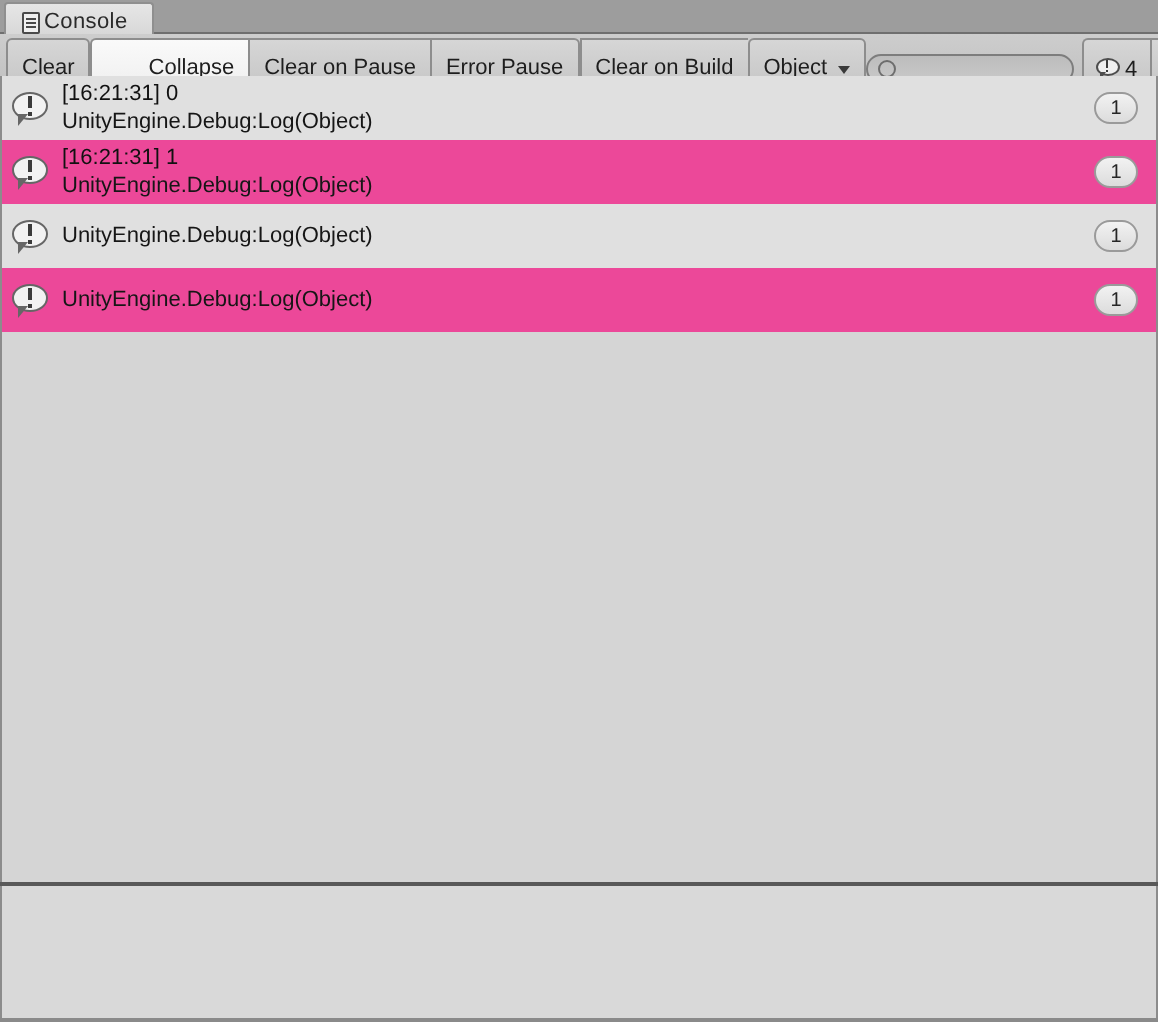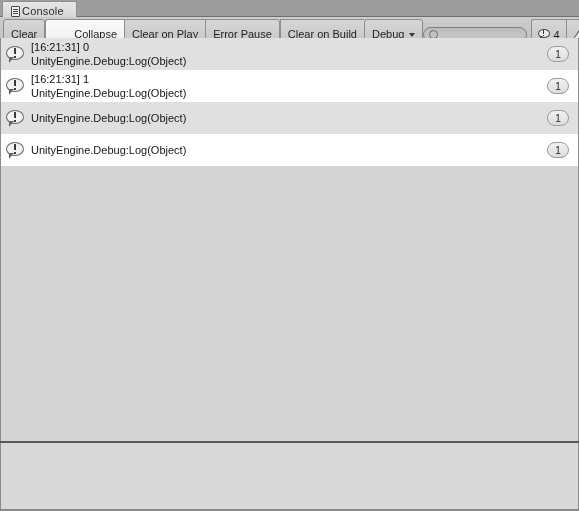--- a/index.html
+++ b/index.html
@@ -249,21 +249,21 @@
   }
   .logrow {
     position: relative;
     height: 32px;
     display: flex;
     align-items: center;
     box-sizing: border-box;
     padding-left: 5px;
   }
   .logrow.odd  { background: #e0e0e0; }
-  .logrow.even { background: #ffffff; }
+  .logrow.even { background: #ec4899; }
 
   .row-icon {
     width: 19px; height: 17px;
     position: relative;
     flex: none;
     margin-right: 6px;
   }
   .row-icon .bub {
     position: absolute;
     left: 0; top: 0;
@@ -374,33 +374,33 @@
     <div class="tbtn solo">
       <span>Clear</span>
     </div>
 
     <div class="gap"></div>
 
     <div class="tbtn first on">
       <span>Collapse</span>
     </div>
     <div class="tbtn">
-      <span>Clear on Play</span>
+      <span>Clear on Pause</span>
     </div>
     <div class="tbtn last">
       <span>Error Pause</span>
     </div>
     <div class="tbtn">
       <span>Clear on Build</span>
     </div>
 
     <div class="gap"></div>
 
     <div class="tbtn solo">
-      <span>Debug</span>
+      <span>Object</span>
       <span class="caret"></span>
     </div>
 
     <div class="spring"></div>
 
     <div class="searchbox">
       <span class="search-icon"></span>
       <input class="search-input" type="text" value="" placeholder="" style="">
     </div>
 

